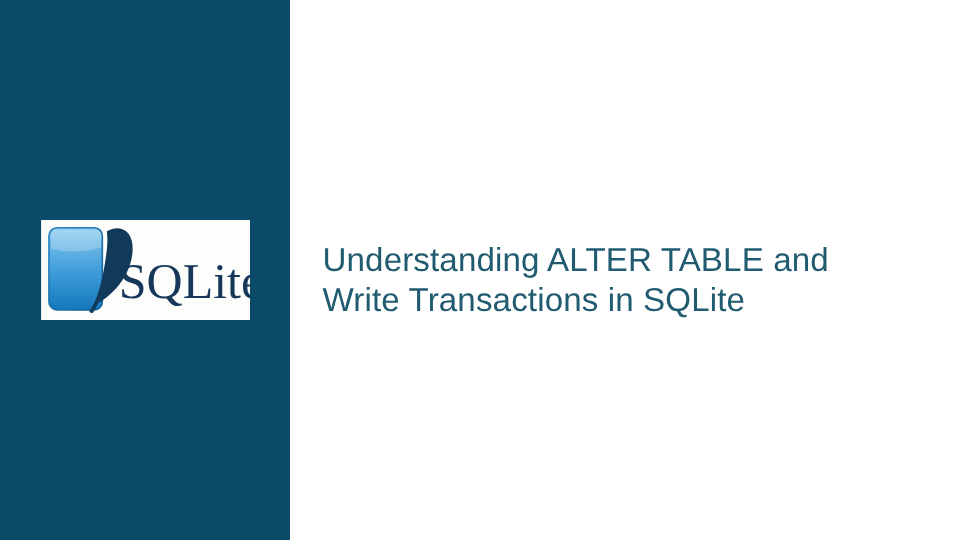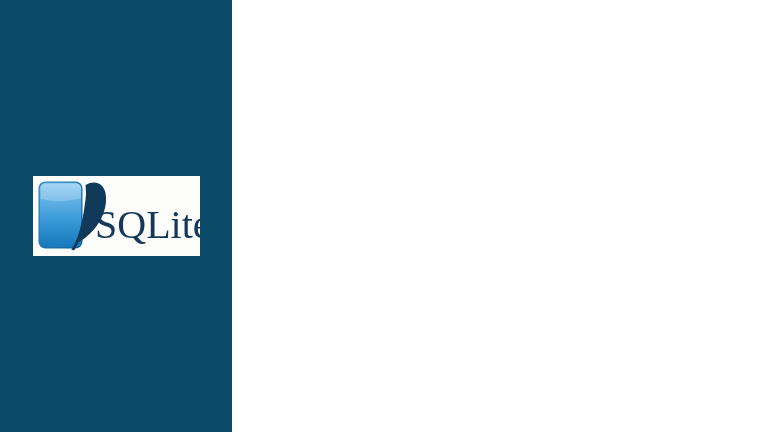--- a/index.html
+++ b/index.html
@@ -119,14 +119,18 @@
                    C 53.1 42.2, 55 28.2, 56 13.6 Z" fill="#10395a"></path>
 
           <path d="M47.5 57 C 52 56, 56.5 53.5, 60 50 C 55.5 56, 51 59.6, 47 61.5 Z" fill="#10395a"></path>
 
           <text x="62" y="62" font-family="'Liberation Serif', 'DejaVu Serif', serif" font-size="40" fill="#15375a">SQLite</text>
         </g>
       </svg>
     </div>
   </div>
 
+  <div id="title-block">
+    <h1 id="slide-title">Understanding ALTER TABLE and
+Write Transactions in SQLite</h1>
+  </div>
 
 </div>
 
 </body></html>

